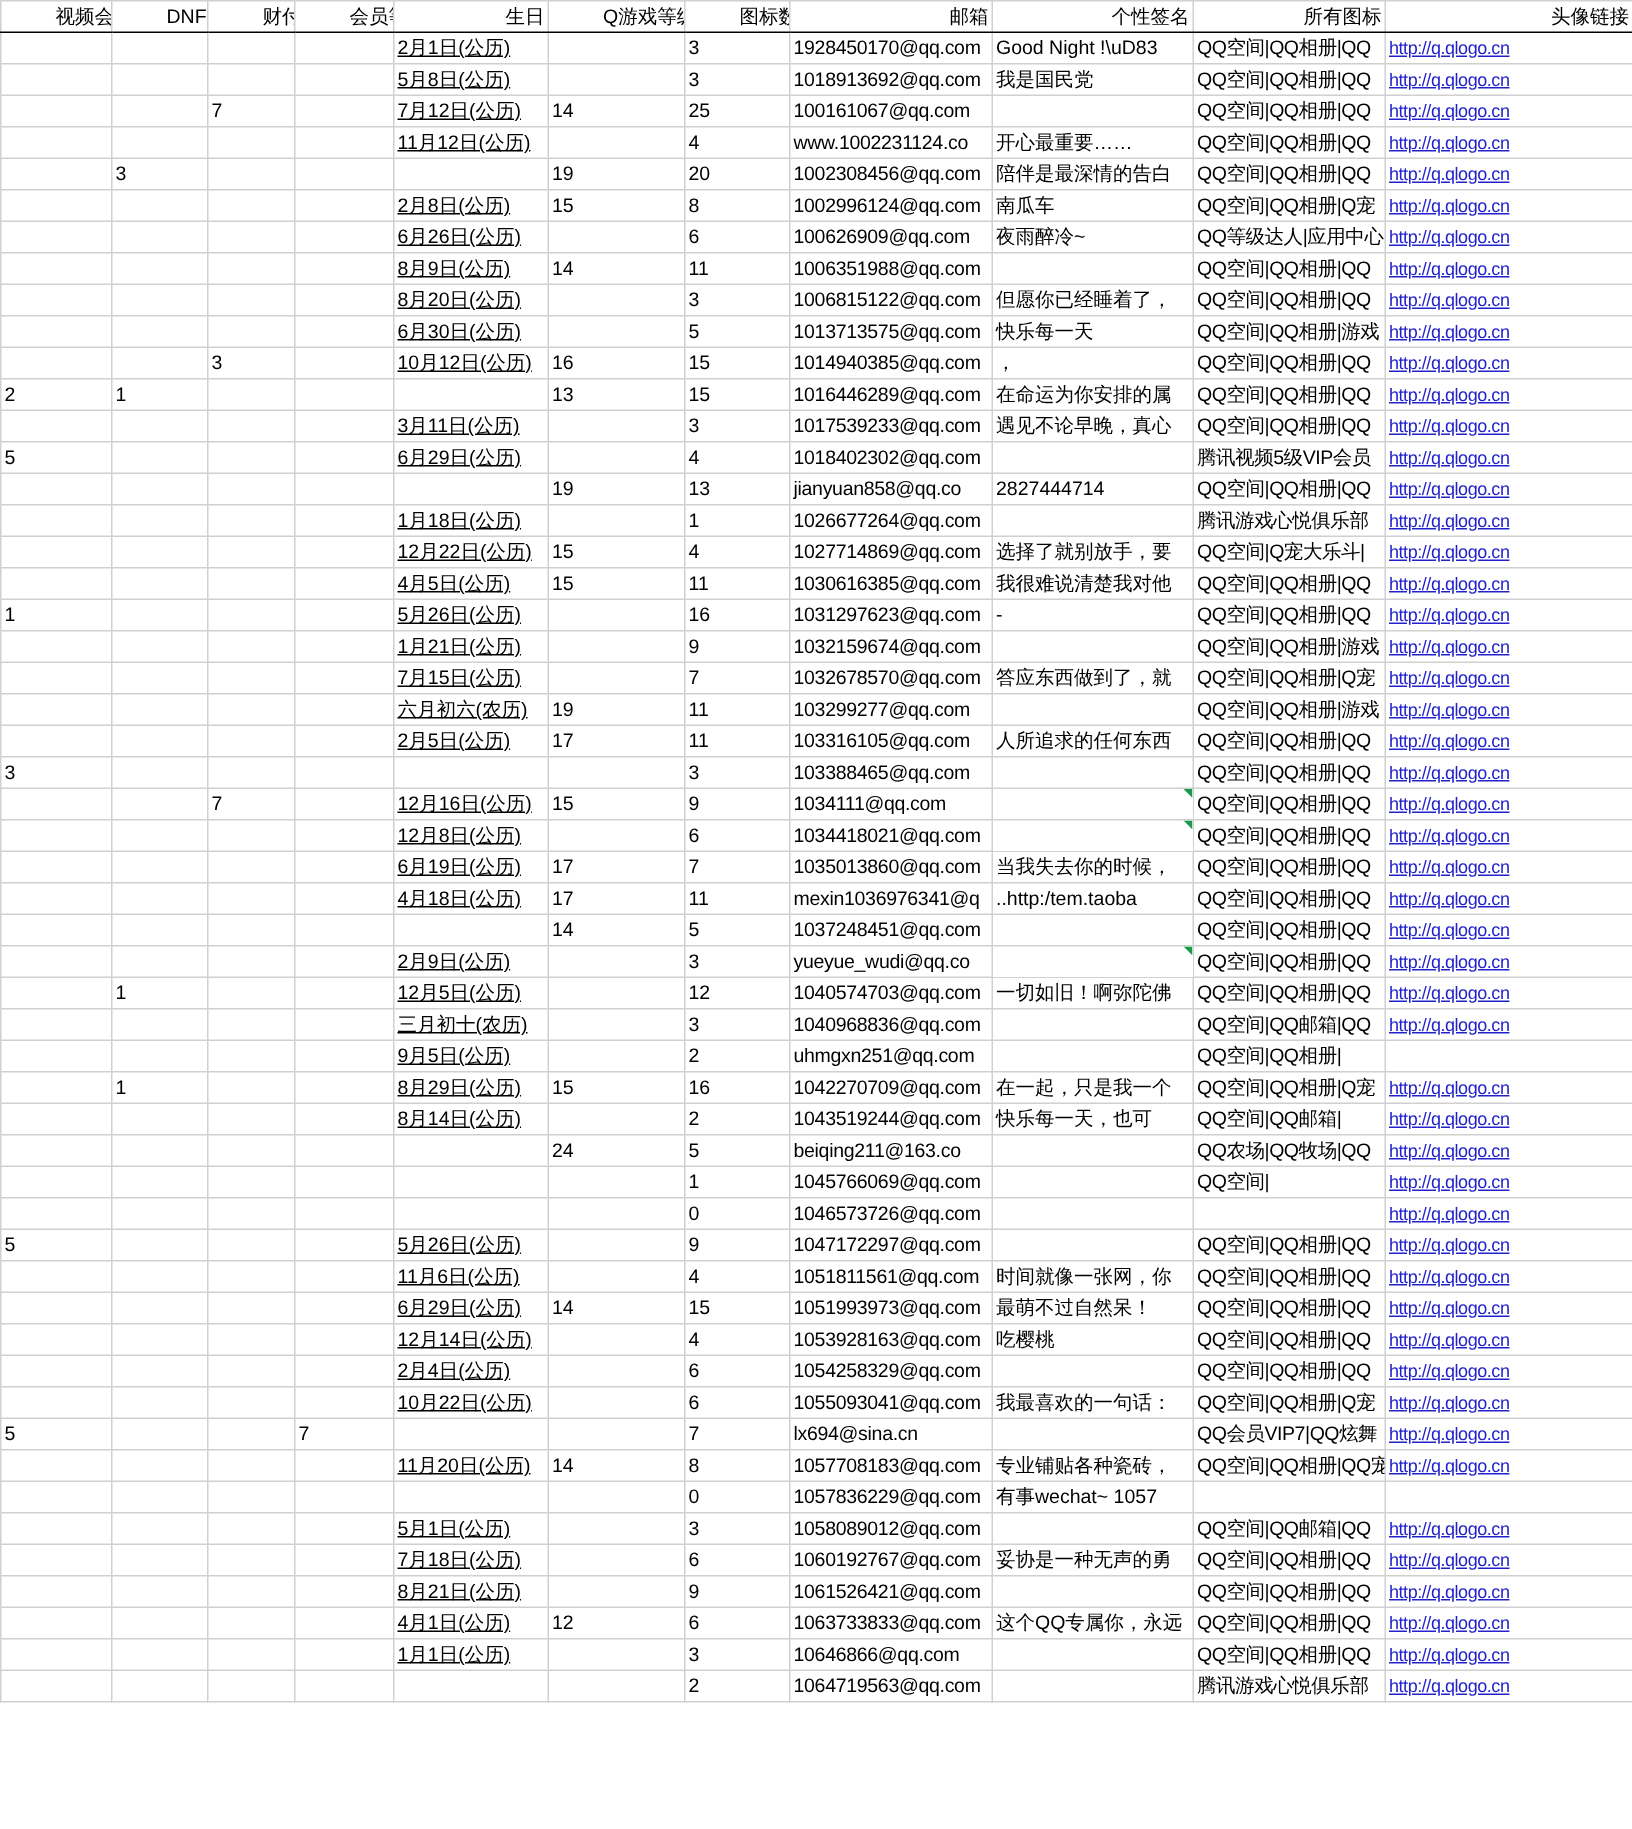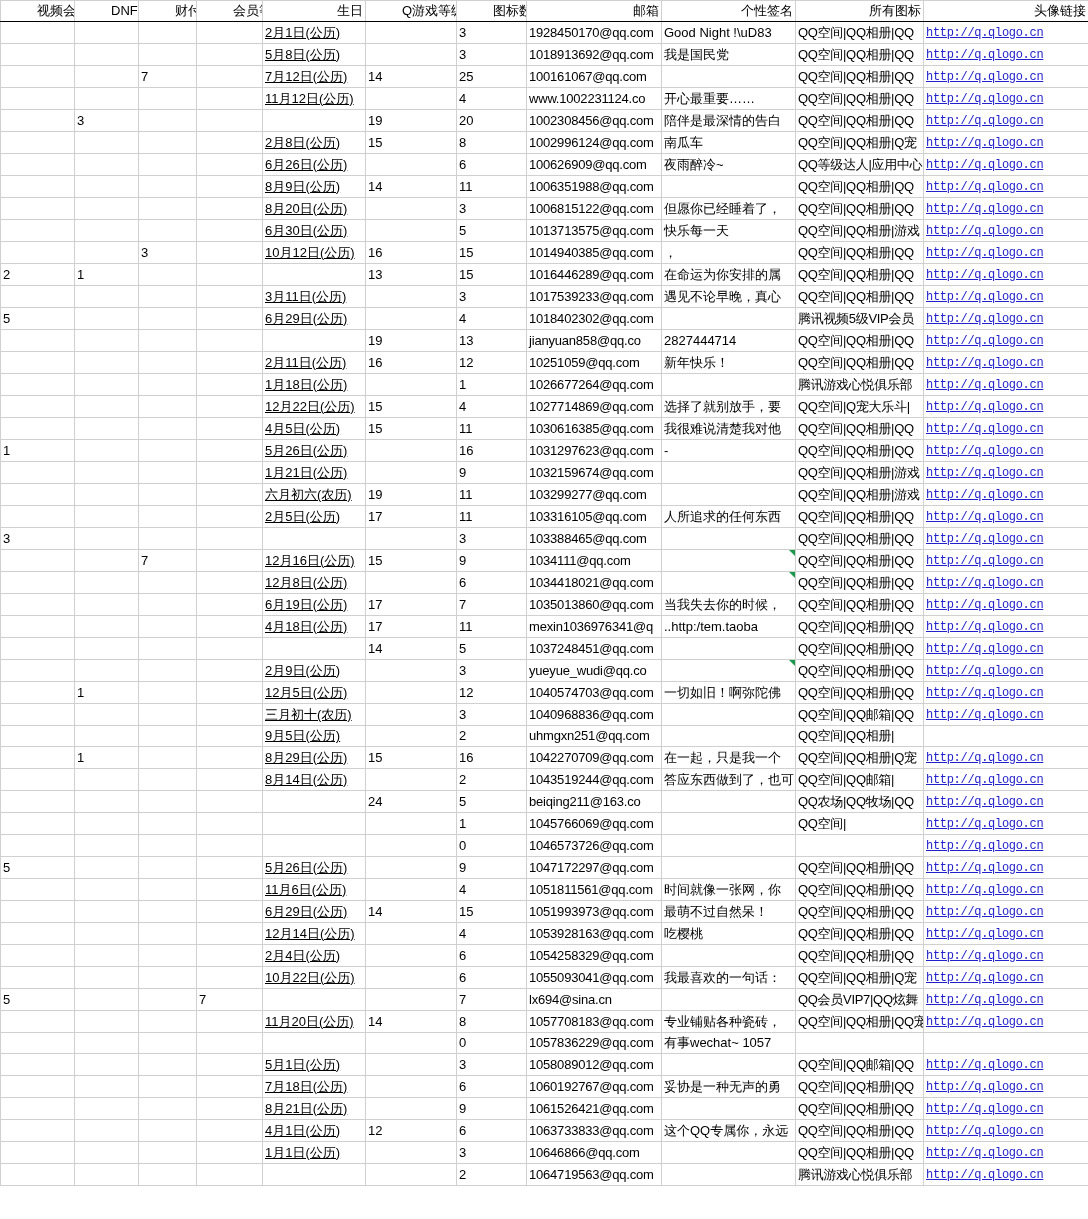--- a/index.html
+++ b/index.html
@@ -51,21 +51,21 @@
   col.c9 { width: 128px; }
   col.c10 { width: 165px; }
 
   .num { text-align: left; }
   .email {
     font-family: Liberation Sans, sans-serif;
     font-size: 12px;
     letter-spacing: -0.2px;
   }
   .link {
-    font-family: Liberation Mono, monospace;
+    font-family: Liberation Sans, sans-serif;
     font-size: 12px;
     color: #2222cc;
     text-decoration: underline;
     letter-spacing: -0.3px;
   }
   .icons {
     font-size: 12.5px;
     letter-spacing: -0.3px;
   }
   .sig {
@@ -315,33 +315,20 @@
         <td class="email">jianyuan858@qq.co</td>
         <td class="sig">2827444714</td>
         <td class="icons">QQ空间|QQ相册|QQ</td>
         <td><span class="link">http://q.qlogo.cn</span></td>
       </tr>
       <tr>
         <td class="num"></td>
         <td class="num"></td>
         <td class="num"></td>
         <td class="num"></td>
-        <td class="bday">2月11日(公历)</td>
-        <td class="num">16</td>
-        <td class="num">12</td>
-        <td class="email">10251059@qq.com</td>
-        <td class="sig">新年快乐！</td>
-        <td class="icons">QQ空间|QQ相册|QQ</td>
-        <td><span class="link">http://q.qlogo.cn</span></td>
-      </tr>
-      <tr>
-        <td class="num"></td>
-        <td class="num"></td>
-        <td class="num"></td>
-        <td class="num"></td>
         <td class="bday">1月18日(公历)</td>
         <td class="num"></td>
         <td class="num">1</td>
         <td class="email">1026677264@qq.com</td>
         <td class="sig"></td>
         <td class="icons">腾讯游戏心悦俱乐部</td>
         <td><span class="link">http://q.qlogo.cn</span></td>
       </tr>
       <tr>
         <td class="num"></td>
@@ -393,20 +380,33 @@
         <td class="email">1032159674@qq.com</td>
         <td class="sig"></td>
         <td class="icons">QQ空间|QQ相册|游戏</td>
         <td><span class="link">http://q.qlogo.cn</span></td>
       </tr>
       <tr>
         <td class="num"></td>
         <td class="num"></td>
         <td class="num"></td>
         <td class="num"></td>
+        <td class="bday">7月15日(公历)</td>
+        <td class="num"></td>
+        <td class="num">7</td>
+        <td class="email">1032678570@qq.com</td>
+        <td class="sig">答应东西做到了，就</td>
+        <td class="icons">QQ空间|QQ相册|Q宠</td>
+        <td><span class="link">http://q.qlogo.cn</span></td>
+      </tr>
+      <tr>
+        <td class="num"></td>
+        <td class="num"></td>
+        <td class="num"></td>
+        <td class="num"></td>
         <td class="bday">六月初六(农历)</td>
         <td class="num">19</td>
         <td class="num">11</td>
         <td class="email">103299277@qq.com</td>
         <td class="sig"></td>
         <td class="icons">QQ空间|QQ相册|游戏</td>
         <td><span class="link">http://q.qlogo.cn</span></td>
       </tr>
       <tr>
         <td class="num"></td>
@@ -566,21 +566,21 @@
       </tr>
       <tr>
         <td class="num"></td>
         <td class="num"></td>
         <td class="num"></td>
         <td class="num"></td>
         <td class="bday">8月14日(公历)</td>
         <td class="num"></td>
         <td class="num">2</td>
         <td class="email">1043519244@qq.com</td>
-        <td class="sig">答应东西做到了，也可</td>
+        <td class="sig">快乐每一天，也可</td>
         <td class="icons">QQ空间|QQ邮箱|</td>
         <td><span class="link">http://q.qlogo.cn</span></td>
       </tr>
       <tr>
         <td class="num"></td>
         <td class="num"></td>
         <td class="num"></td>
         <td class="num"></td>
         <td class="bday"></td>
         <td class="num">24</td>

